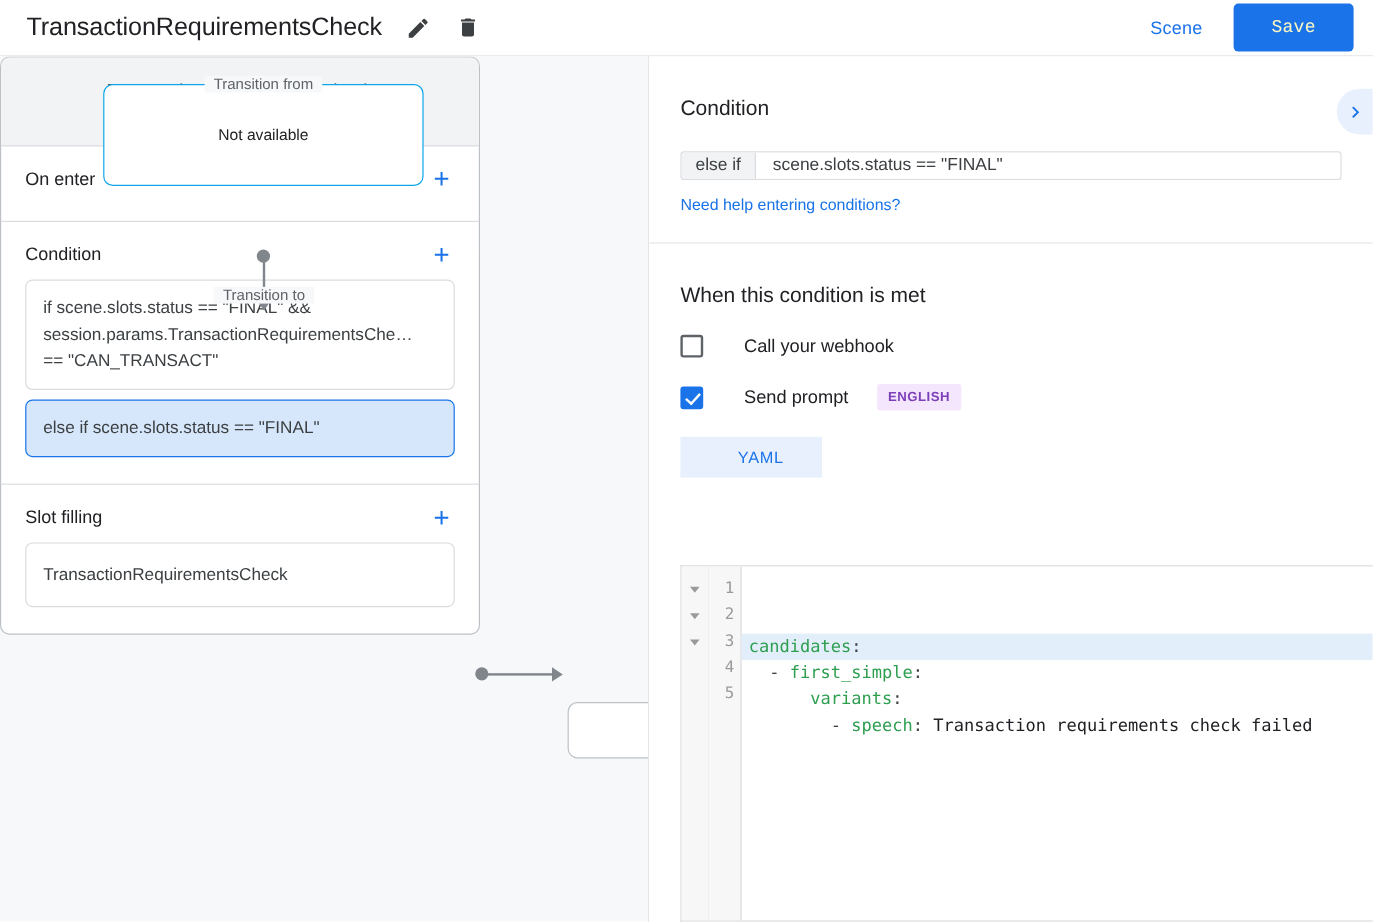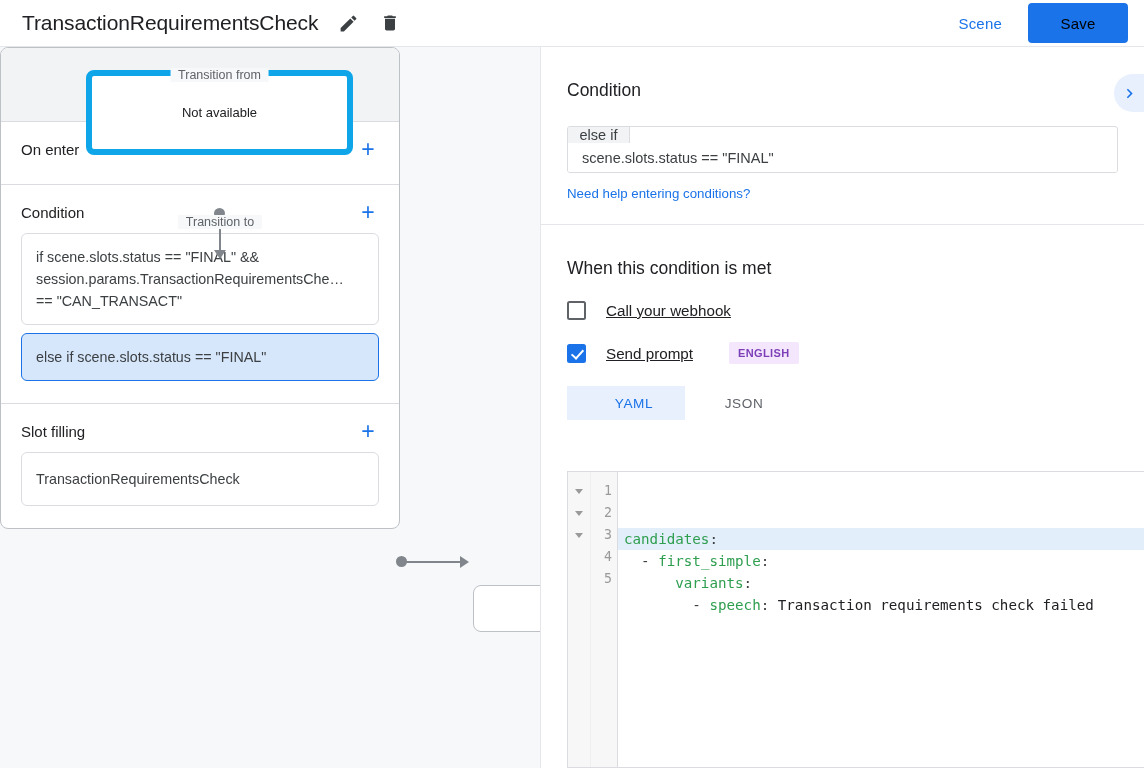--- a/index.html
+++ b/index.html
@@ -32,37 +32,37 @@
   .header-icon svg { fill: #3c4043; }
   .header-spacer { flex: 1; }
   .btn-cancel {
     background: none; border: none;
     color: #1a73e8; font-size: 15px; font-family: inherit;
     font-weight: 500; letter-spacing: .2px;
     padding: 8px 12px; cursor: pointer; border-radius: 4px;
   }
   .btn-save {
     margin-left: 14px; margin-right: 16px;
-    background: #1a73e8; color: #000000; border: none;
-    font-size: 15px; font-family: Liberation Sans, sans-serif; font-weight: 500;
+    background: #1a73e8; color: #fef9c3; border: none;
+    font-size: 15px; font-family: Liberation Mono, monospace; font-weight: 500;
     letter-spacing: .2px;
     height: 40px; min-width: 100px; border-radius: 4px; cursor: pointer;
   }
 
   
   .canvas {
     position: absolute; left: 0; top: 47px; width: 541px; height: 721px;
     background: #f6f8fa;
     border-right: 1px solid #e4e6e9;
     overflow: hidden;
   }
 
   .fieldset {
     position: absolute;
-    border: 6px solid #0ea5e9;
+    border: 1px solid #0ea5e9;
     border-radius: 8px;
     background: #fff;
   }
   .fieldset-legend {
     position: absolute; top: -8px; left: 50%;
     transform: translateX(-50%);
     background: #f6f8fa;
     padding: 0 8px;
     font-size: 12.5px; color: #5f6368;
     white-space: nowrap;
@@ -169,23 +169,22 @@
     display: flex; align-items: center; justify-content: center;
     cursor: pointer;
   }
   .chevron-btn svg { fill: #1a73e8; }
 
   .cond-row {
     margin-top: 25px;
     display: flex;
     border: 1px solid #dadce0;
     border-radius: 3px;
-    height: 47px;
+    height: 24px;
     overflow: hidden;
-    flex-direction: column;
   }
   .cond-op {
     background: #f1f3f4;
     border-right: 1px solid #dadce0;
     display: flex; align-items: center; justify-content: center;
     width: 62px;
     font-size: 14.5px; color: #3c4043;
   }
   .cond-val {
     flex: 1; border: none; outline: none;
@@ -214,24 +213,24 @@
   .checkbox.checked {
     background: #1a73e8; border-color: #1a73e8;
   }
   .checkbox.checked::after {
     content: ""; position: absolute;
     left: 5px; top: 1px; width: 5px; height: 10px;
     border: solid #fff; border-width: 0 2px 2px 0;
     transform: rotate(42deg);
   }
   .chk-label {
-    margin-left: 20px; font-size: 15.2px; color: #202124; font-weight: 500; text-decoration: underline;
+    margin-left: 34px; font-size: 15.2px; color: #202124; font-weight: 500;
   }
   .lang-badge {
-    margin-left: 36px;
+    margin-left: 24px;
     background: #f4e7fd; color: #7c3fb8;
     font-size: 11px; font-weight: 700; letter-spacing: .4px;
     padding: 5px 9px; border-radius: 2px;
   }
   .helper-text {
     margin-top: 14px; font-size: 13.4px; color: #3c4043; line-height: 19px;
     max-width: 560px;
   }
 
   .tabs { display: flex; margin-top: 22px; }
@@ -319,21 +318,21 @@
   <div class="fieldset" id="node-from">
     <div class="fieldset-legend">Transition from</div>
     <div class="node-body">Not available</div>
   </div>
 
   <div class="conn-dot" style="left:214px; top:161px;"></div>
   <div class="conn-line" style="left:219px; top:166px; width:1.5px; height:42px;"></div>
   <div class="arrow-down" style="left:213.5px; top:203px;"></div>
 
   <div id="node-to">
-    <div class="fieldset-legend" style="top:168px; left:220px;">Transition to</div>
+    <div class="fieldset-legend" style="top:192px; left:220px;">Transition to</div>
 
     <div class="scene-head">
       <div class="scene-name">TransactionRequirementsCheck</div>
       <div class="scene-type">Scene</div>
     </div>
 
     <div class="section">
       <div class="section-header">
         <span class="section-title">On enter</span>
         <span class="plus-btn">+</span>
@@ -396,21 +395,20 @@
 
     <div class="chk-row">
       <div class="checkbox checked"></div>
       <span class="chk-label">Send prompt</span>
       <span class="lang-badge">ENGLISH</span>
     </div>
 
 
     <div class="tabs">
       <button class="tab active">YAML</button>
-      <button class="tab">JSON</button>
     </div>
   </div>
 </div>
 
 <div class="editor">
   <div class="fold-gutter" id="fold-gutter">
       <div class="fold">
         <div class="tri"></div>
       </div>
       <div class="fold">

